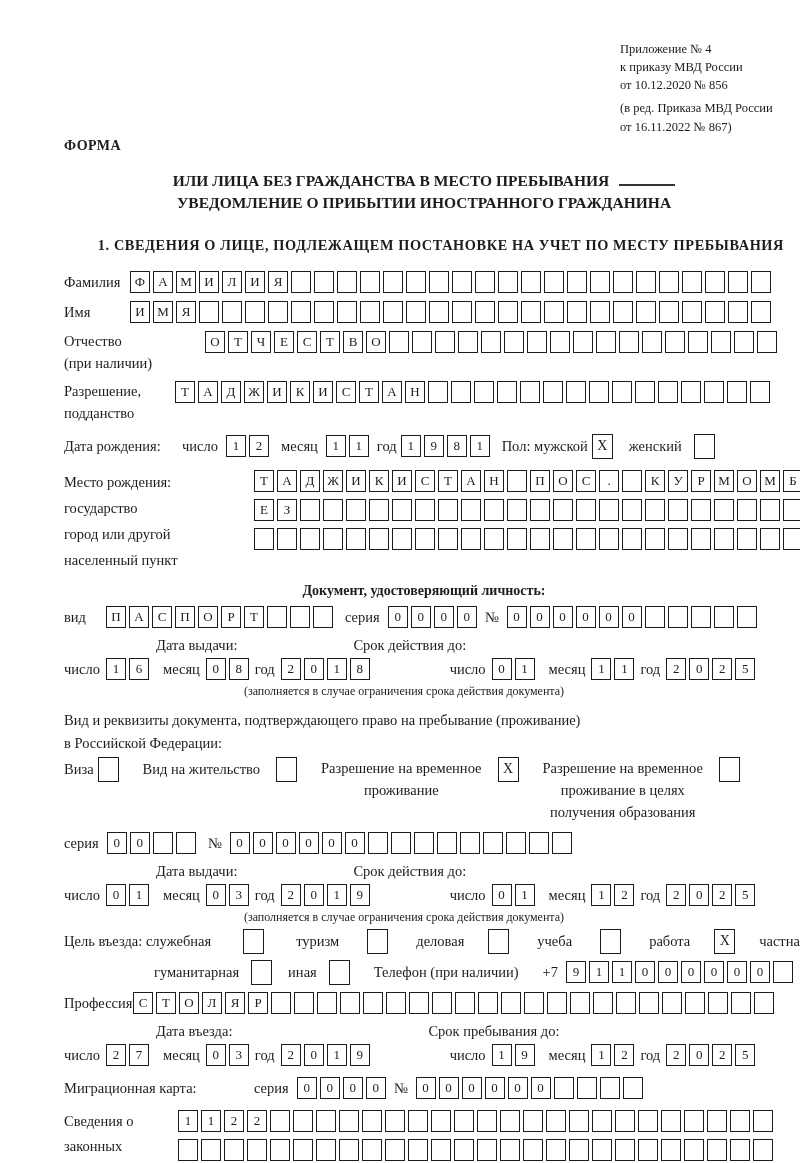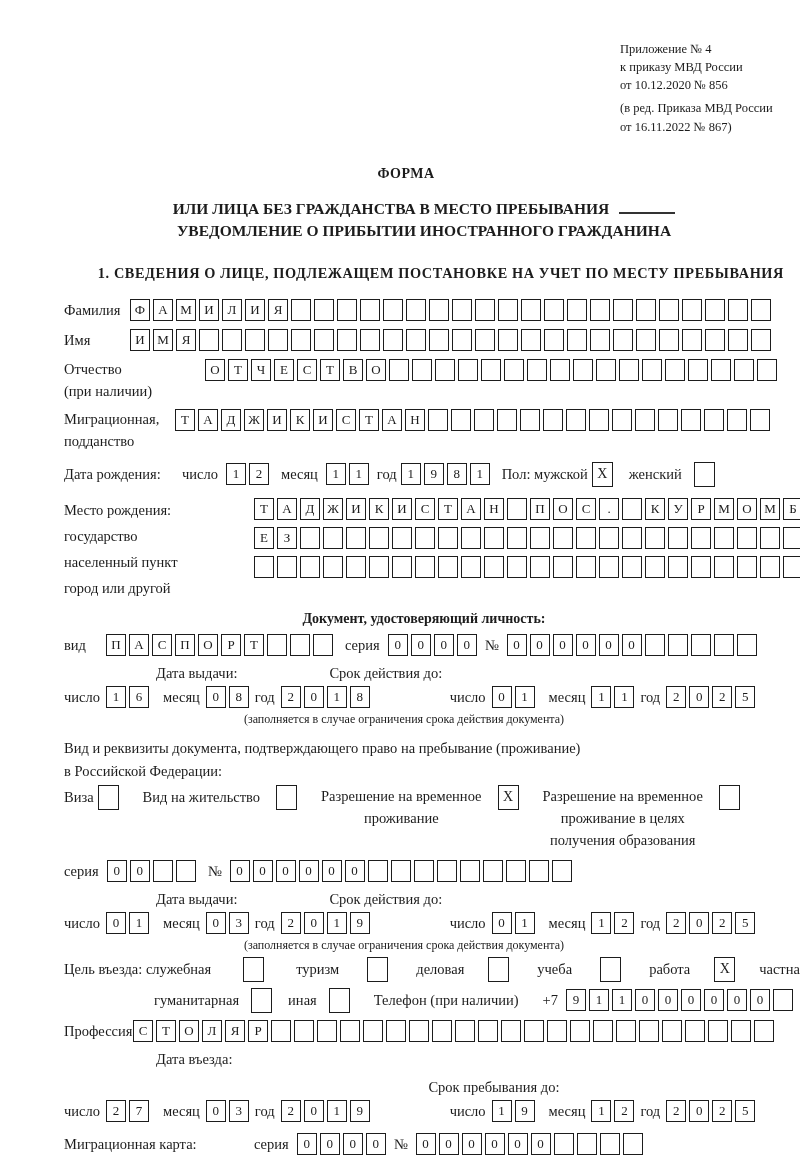--- a/index.html
+++ b/index.html
@@ -3,21 +3,21 @@
 <meta charset="utf-8">
 <style>
   html,body{margin:0;padding:0;background:#fff;}
   body{width:800px;height:1163px;overflow:hidden;
        font-family:"Liberation Serif","DejaVu Serif",serif;color:#1c1c1c;}
   .page{box-sizing:border-box;width:800px;height:1163px;padding:40px 16px 4px 64px;}
 
   
   .appendix{margin-left:556px;font-size:12.5px;line-height:1.45;}
   .appendix .sub{margin-top:5px;}
-  .forma{ text-align:center;padding-right:36px;font-weight:bold;font-size:14px;margin-top:30px;letter-spacing:.5px;}
+  .forma{ text-align:left;padding-right:36px;font-weight:bold;font-size:14px;margin-top:2px;letter-spacing:.5px;}
 
   
   .title{margin-top:16px;text-align:center;font-weight:bold;font-size:15.5px;line-height:1.45;}
   .title-underline{display:inline-block;width:56px;border-bottom:2px solid #333;margin-left:10px;vertical-align:baseline;}
 
   .section-heading{margin-top:22px;font-weight:bold;font-size:14.3px;letter-spacing:.6px;white-space:nowrap;text-align:right;}
 
   
   .row{display:flex;align-items:flex-start;margin-top:6px;}
   .lbl{font-size:14.5px;line-height:24px;white-space:nowrap;}
@@ -31,22 +31,22 @@
   .w111{width:111px;flex:0 0 111px;}
   .w146{width:146px;flex:0 0 146px;}
   .w69{width:69px;flex:0 0 69px;}
   .w114{width:114px;flex:0 0 114px;}
   .two-line div{line-height:22px;font-size:14.5px;white-space:nowrap;}
   .stack-rows .cells{margin-bottom:6px;}
 
   
   .date-headings{display:flex;font-size:14.5px;margin-top:8px;}
   .dh1{margin-left:92px;}
-  .dh2{margin-left:92px;}
-  .dh2b{margin-left:196px;margin-top:28px;}
+  .dh2{margin-left:116px;}
+  .dh2b{margin-left:196px;}
   .dates-row{display:flex;align-items:flex-start;margin-top:3px;}
   .dgroup{display:flex;align-items:flex-start;gap:6px;}
   .dgroup .lbl{line-height:24px;}
   .dgroup-right{margin-left:80px;}
   .footnote{font-size:12px;text-align:center;padding-right:40px;margin-top:3px;}
 
   .doc-heading{text-align:center;font-weight:bold;font-size:14px;margin-top:10px;}
   .intro{font-size:14.5px;line-height:1.6;margin-top:10px;}
 
   .opt-col{text-align:center;font-size:14.5px;line-height:22px;white-space:nowrap;}
@@ -172,21 +172,21 @@
         <span class="cell"></span>
         <span class="cell"></span>
         <span class="cell"></span>
         <span class="cell"></span>
         <span class="cell"></span>
       </span>
   </div>
 
   <div class="row">
     <span class="two-line w111">
-      <div>Миграционная,</div>
+      <div>Разрешение,</div>
       <div>подданство</div>
     </span>
     <span class="cells">
         <span class="cell">Т</span>
         <span class="cell">А</span>
         <span class="cell">Д</span>
         <span class="cell">Ж</span>
         <span class="cell">И</span>
         <span class="cell">К</span>
         <span class="cell">И</span>
@@ -234,22 +234,22 @@
     <span class="lbl ml12">Пол: мужской</span>
     <span class="chk ml4">X</span>
     <span class="lbl ml16">женский</span>
     <span class="chk ml12"></span>
   </div>
 
   <div class="row" style="margin-top:10px;gap:44px;">
     <span class="two-line w146">
       <div style="line-height:26px;">Место рождения:</div>
       <div style="line-height:26px;">государство</div>
+      <div style="line-height:26px;">город или другой</div>
       <div style="line-height:26px;">населенный пункт</div>
-      <div style="line-height:26px;">город или другой</div>
     </span>
     <span class="stack-rows">
       <span class="cells">
           <span class="cell">Т</span>
           <span class="cell">А</span>
           <span class="cell">Д</span>
           <span class="cell">Ж</span>
           <span class="cell">И</span>
           <span class="cell">К</span>
           <span class="cell">И</span>

